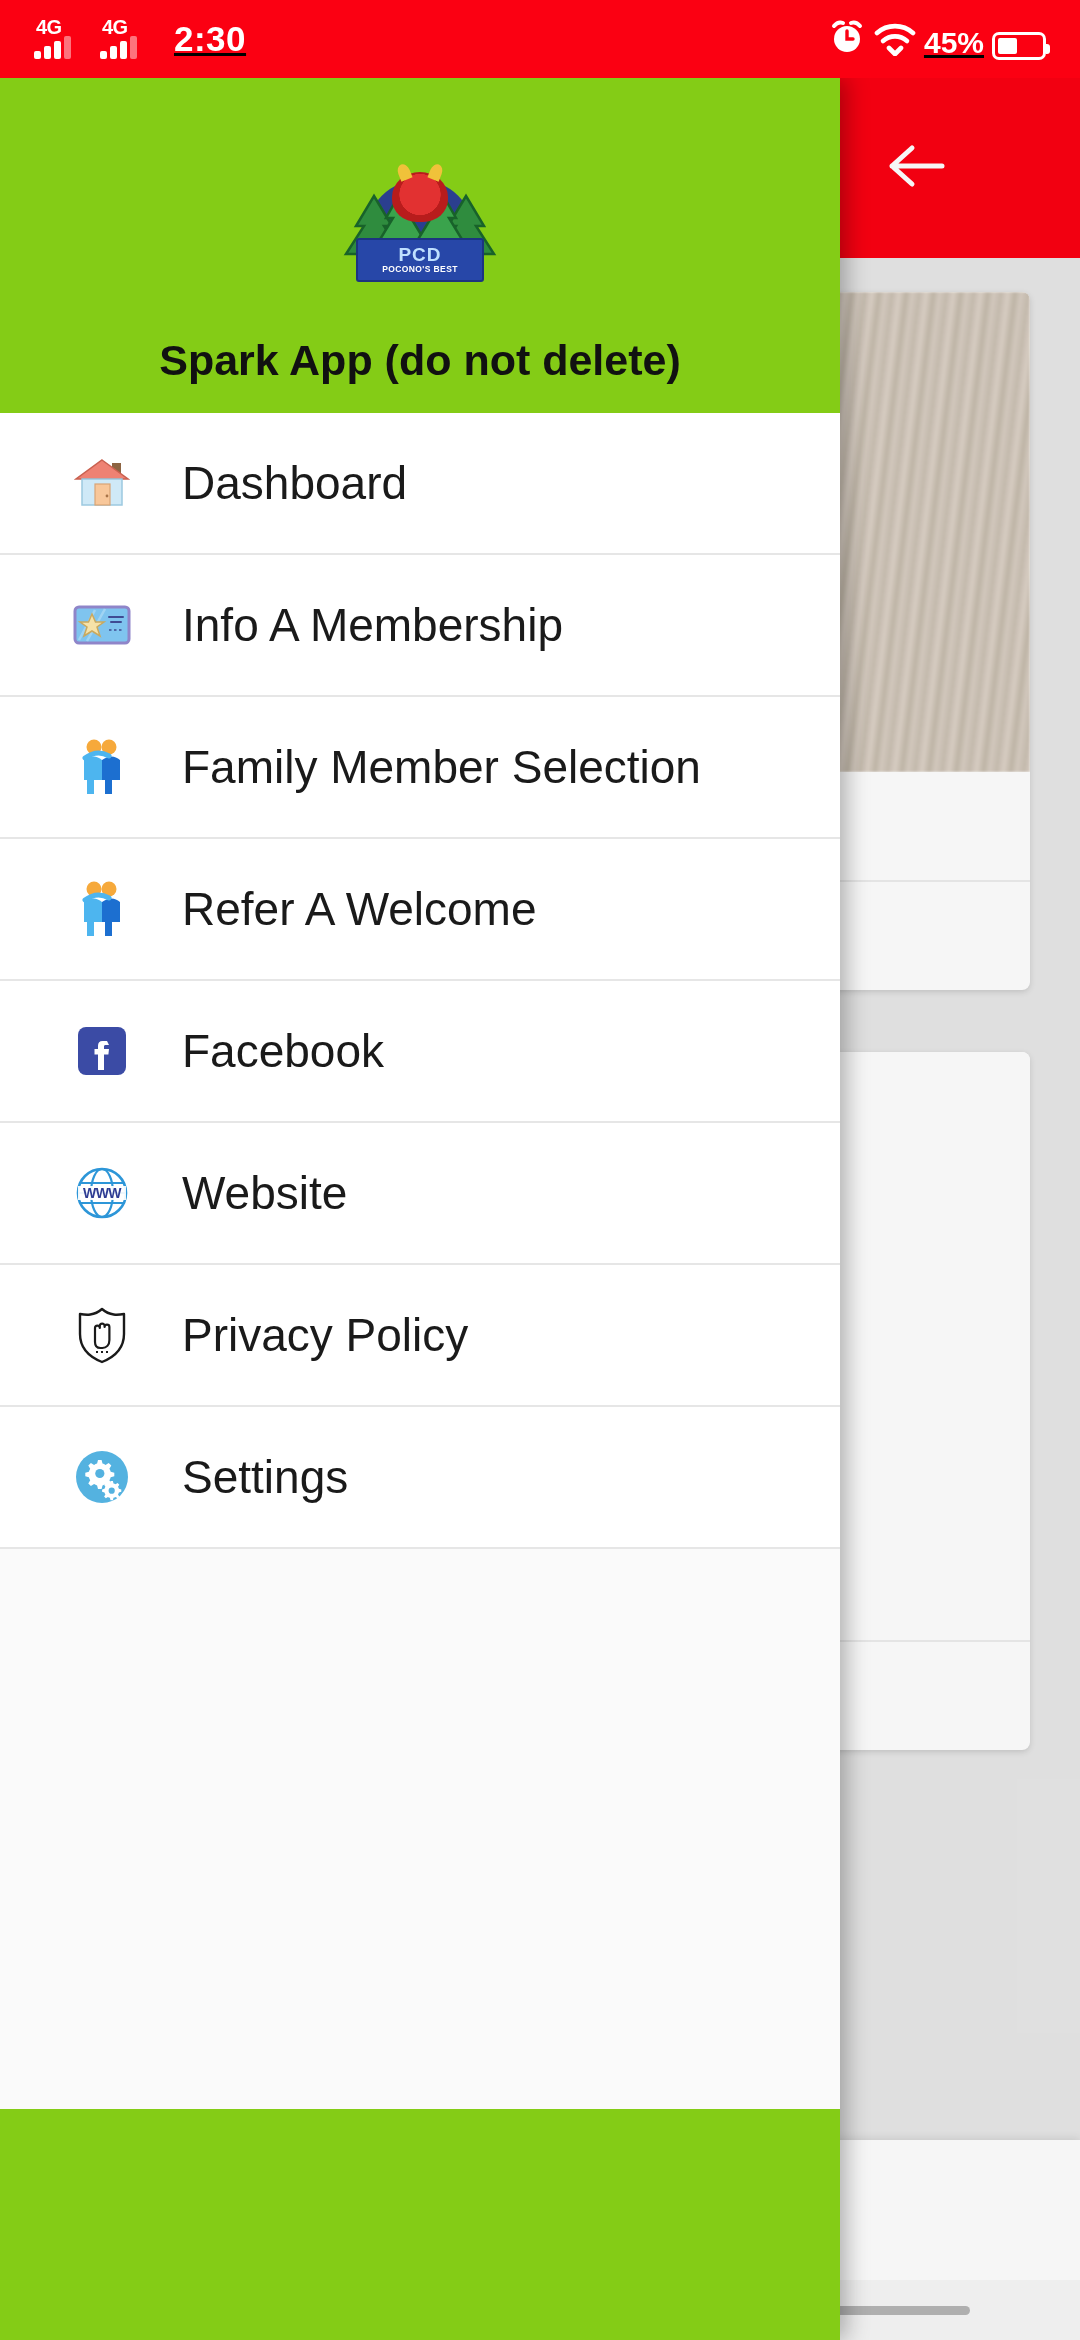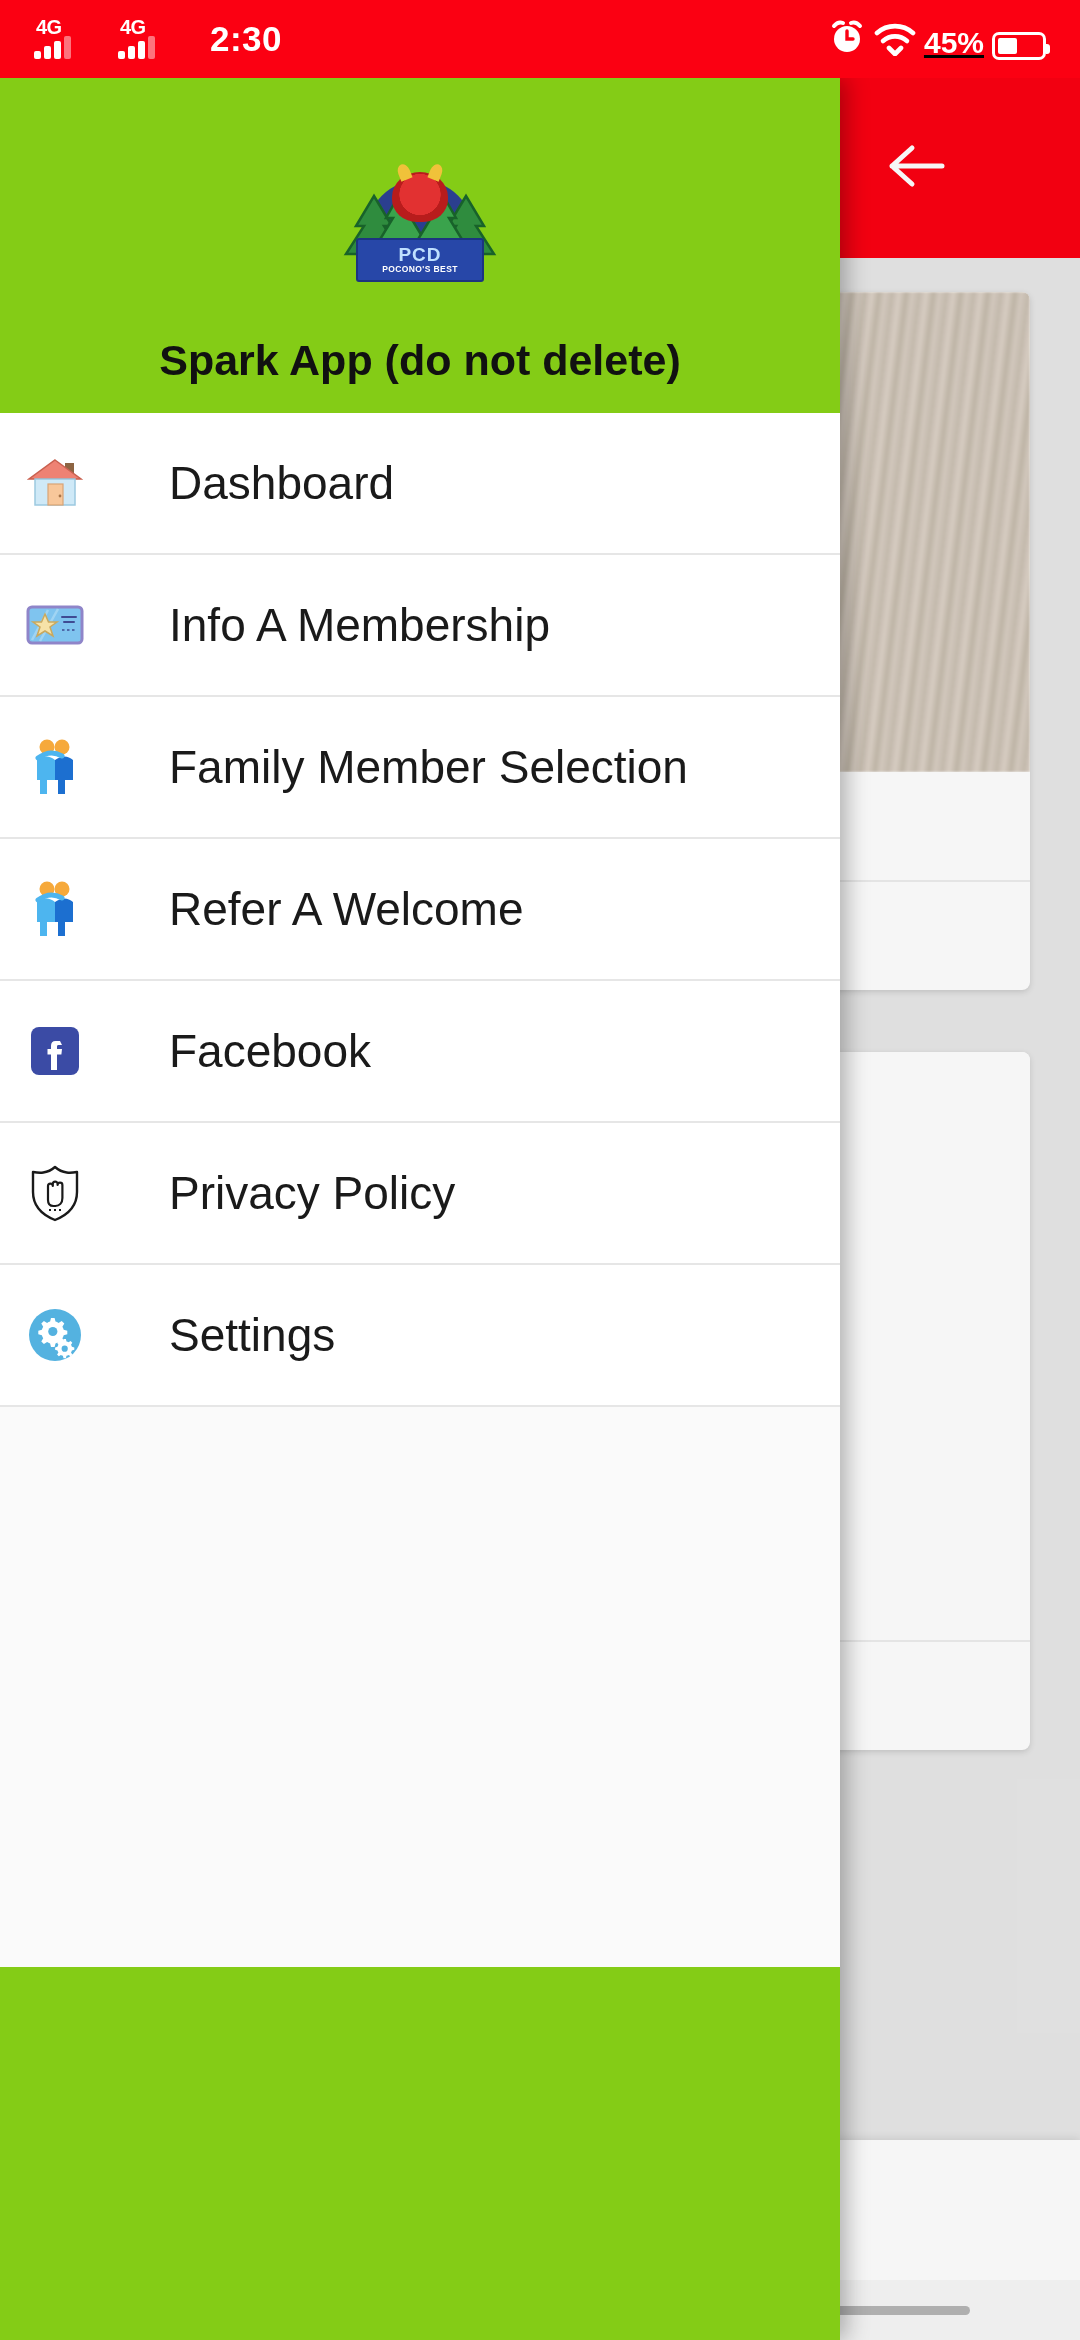--- a/index.html
+++ b/index.html
@@ -9,21 +9,21 @@
     background:#e8e8e8;
     position:relative;
   }
 
   
   #status-bar{
     position:absolute; top:0; left:0; width:1080px; height:78px;
     background:#fb0012; display:flex; align-items:center;
     padding:0 34px; z-index:60;
   }
-  .sb-left{ display:flex; align-items:flex-end; gap:32px; }
+  .sb-left{ display:flex; align-items:flex-end; gap:14px;text-decoration:underline; }
   .signal{ position:relative; width:52px; height:40px; }
   .signal .g4{
     position:absolute; top:-2px; left:2px; color:#fff;
     font-size:20px; font-weight:bold; letter-spacing:-.5px; line-height:1;
   }
   .signal .bars{ position:absolute; bottom:0; left:0; display:flex; align-items:flex-end; gap:3px; }
   .signal .bars i{ display:block; width:7px; background:#fff; border-radius:2px; }
   .signal .bars i:nth-child(1){ height:8px; }
   .signal .bars i:nth-child(2){ height:13px; }
   .signal .bars i:nth-child(3){ height:18px; }
@@ -155,21 +155,21 @@
     background:#f0c23a; border-radius:50% 50% 0 0; transform:rotate(-22deg);
   }
   .dragon:after{
     content:""; position:absolute; right:6px; top:-8px; width:12px; height:16px;
     background:#f0c23a; border-radius:50% 50% 0 0; transform:rotate(22deg);
   }
 
   
   .menu-row{
     height:142px; display:flex; align-items:center;
-    padding-left:25px; border-bottom:2px solid #e6e6e6; background:#fff;gap:34px;
+    padding-left:72px; border-bottom:2px solid #e6e6e6; background:#fff;
   }
   .menu-row:first-of-type{ border-top:2px solid #e6e6e6; }
   .menu-icon{
     width:60px; height:60px; flex:0 0 60px;
     display:flex; align-items:center; justify-content:center;
   }
   .menu-label{
     margin-left:50px; font-size:46px; color:#1a1a1a; white-space:nowrap; font-weight:400;
   }
   #drawer-filler{ background:#fafafa; height:560px; }
@@ -322,20 +322,32 @@
     <span class="menu-icon">
       <svg width="52" height="52" viewBox="0 0 52 52">
         <rect x="2" y="2" width="48" height="48" rx="8" fill="#3b4ba5"></rect>
         <path d="M31 16 h-4.5 c-3 0 -4.5 1.8 -4.5 4.8 V24 h-3.5 v5.4 H22 V45 h6 V29.4 h4.4 L33 24 h-5 v-2.4
                  c0 -1 .4 -1.6 1.7 -1.6 H33 Z" fill="#ffffff"></path>
       </svg>
     </span>
     <span class="menu-label">Facebook</span>
   </div>
 
+  <div class="menu-row">
+    <span class="menu-icon">
+      <svg width="56" height="52" viewBox="0 0 56 52">
+        <ellipse cx="28" cy="26" rx="24" ry="24" fill="none" stroke="#2d96d8" stroke-width="2.6"></ellipse>
+        <ellipse cx="28" cy="26" rx="11" ry="24" fill="none" stroke="#2d96d8" stroke-width="2.2"></ellipse>
+        <path d="M5 16 H51 M5 36 H51 M4 26 H52" stroke="#2d96d8" stroke-width="2.2"></path>
+        <rect x="4" y="19" width="48" height="14" fill="#ffffff" opacity=".92"></rect>
+        <text x="28" y="31" text-anchor="middle" font-family="Liberation Sans, sans-serif" font-size="14" font-weight="bold" fill="#2e3c93" letter-spacing="-.5">WWW</text>
+      </svg>
+    </span>
+    <span class="menu-label">Website</span>
+  </div>
 
   <div class="menu-row">
     <span class="menu-icon">
       <svg width="52" height="58" viewBox="0 0 52 58">
         <path d="M26 3 C18 10 10 9 4 8 V28 c0 16 12 24 22 28 10 -4 22 -12 22 -28 V8 c-6 1 -14 2 -22 -5 Z" fill="none" stroke="#1a1a1a" stroke-width="2.4" stroke-linejoin="round"></path>
         <path d="M19 36 V22 a2.4 2.4 0 0 1 4.8 0 V20 a2.4 2.4 0 0 1 4.8 0 V21 a2.4 2.4 0 0 1 4.8 0 V34
                  c0 5 -3 8 -7 8 h-2 c-3.5 0 -5.4 -2 -5.4 -6 Z" fill="none" stroke="#1a1a1a" stroke-width="2.2" stroke-linejoin="round"></path>
         <path d="M20 46 h12" stroke="#1a1a1a" stroke-width="1.8" stroke-dasharray="2 3"></path>
       </svg>
     </span>

